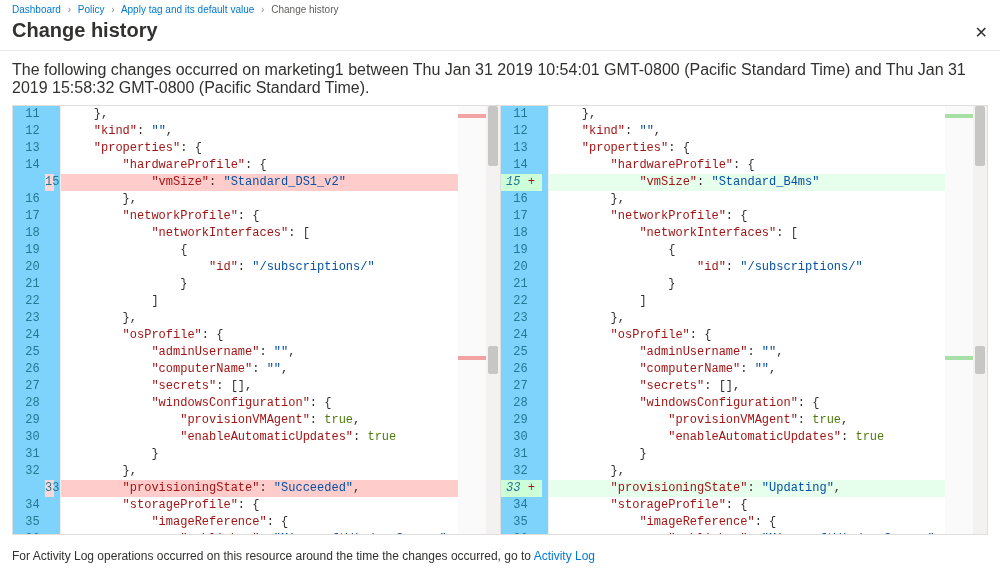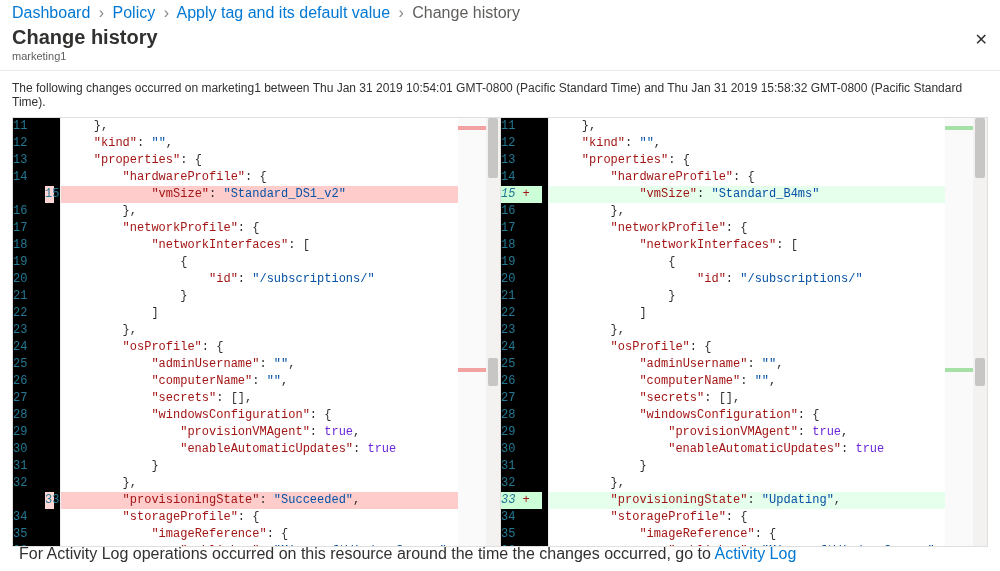--- a/index.html
+++ b/index.html
@@ -7,113 +7,112 @@
     font-family: "Segoe UI", Arial, sans-serif;
     font-size: 13px;
     color: #323130;
     background: #fff;
     width: 1000px;
     height: 571px;
     overflow: hidden;
   }
   .breadcrumb {
     padding: 4px 12px 2px 12px;
-    font-size: 16px;
+    font-size: 10px;
     color: #0078d4;
   }
   .breadcrumb span.sep { color: #888; margin: 0 4px; }
   .breadcrumb a { color: #0078d4; text-decoration: none; cursor: pointer; }
   .breadcrumb .current { color: #605e5c; }
   .header {
     padding: 0 12px 8px 12px;
     position: relative;
     border-bottom: 1px solid #edebe9;
   }
   .header h1 { font-size: 20px; font-weight: 600; margin-top: 2px; }
   .header .sub { font-size: 11px; color: #605e5c; margin-top: 1px; }
   .close-btn {
     position: absolute; right: 12px; top: 4px;
     font-size: 16px; cursor: pointer; color: #323130;
     background: none; border: none;
   }
-  .desc { padding: 10px 12px 8px 12px; font-size: 12px; color: #323130; }
+  .desc { padding: 10px 12px 8px 12px; font-size: 16px; color: #323130; }
   .diff-wrap {
     display: flex;
     margin: 0 12px;
     border: 1px solid #e1dfdd;
     height: 430px;
     font-family: Consolas, "Courier New", monospace;
     font-size: 12px;
     position: relative;
   }
   .pane {
     flex: 1 1 50%;
     display: flex;
     overflow: hidden;
     position: relative;
   }
   .pane + .pane { border-left: 1px solid #e1dfdd; }
   .gutter {
     width: 48px;
-    background: #000000;
+    background: #7dd3fc;
     color: #237893;
-    text-align: left;
+    text-align: center;
     padding-right: 6px;
     user-select: none;
     border-right: 1px solid #eee;
   }
   .codecol { flex: 1; overflow: hidden; position: relative; }
   .line { height: 17px; line-height: 17px; white-space: pre; }
   .gutter .line { padding-right: 2px; }
   .codecol .line { padding-left: 4px; }
   .hl-del { background: #ffcccc; }
   .hl-del-g { background: #ffd6d6; margin-left: 32px; }
   .hl-add { background: #e6ffed; }
   .hl-add-g { background: #ccffd8; font-style: italic; }
   .tok-key { color: #a31515; }
   .tok-str { color: #0451a5; }
-  .tok-bool { color: #6d28d9; }
+  .tok-bool { color: #4d7c0f; }
   .tok-punc { color: #323130; }
   .scrollbar-v {
     position: absolute; right: 0; top: 0; bottom: 0; width: 14px;
     background: #f3f2f1;
   }
   .scrollbar-v .thumb {
     position: absolute; left: 2px; right: 2px;
     background: #c8c6c4; border-radius: 2px;
   }
   .minimap {
     position: absolute; right: 14px; top: 0; bottom: 0; width: 28px;
     background: #fafafa;
   }
   .minimap .mark-del { position:absolute; left:0; right:0; height:4px; background:#f3a2a2; }
   .minimap .mark-add { position:absolute; left:0; right:0; height:4px; background:#a6e0a6; }
   .footer {
     position: absolute; bottom: 8px; left: 12px;
-    font-size: 16px; color: #323130; margin-left: 7px;
+    font-size: 12px; color: #323130;
   }
   .footer a { color: #0078d4; text-decoration: none; cursor: pointer; }
   .marker { color:#a31515; }
 </style>
 </head>
 <body>
 
 <div class="breadcrumb">
   <a>Dashboard</a>
   <span class="sep">›</span>
   <a>Policy</a>
   <span class="sep">›</span>
   <a>Apply tag and its default value</a>
   <span class="sep">›</span>
   <span class="current">Change history</span>
 </div>
 
 <div class="header">
   <h1>Change history</h1>
-  <div class="sub">marketing1</div>
   <button class="close-btn">
     <span>✕</span>
   </button>
 </div>
 
 <div class="desc">The following changes occurred on marketing1 between Thu Jan 31 2019 10:54:01 GMT-0800 (Pacific Standard Time) and Thu Jan 31 2019 15:58:32 GMT-0800 (Pacific Standard Time).</div>
 
 <div class="diff-wrap">
   <div class="pane">
     <div class="gutter" id="gutter-left">

